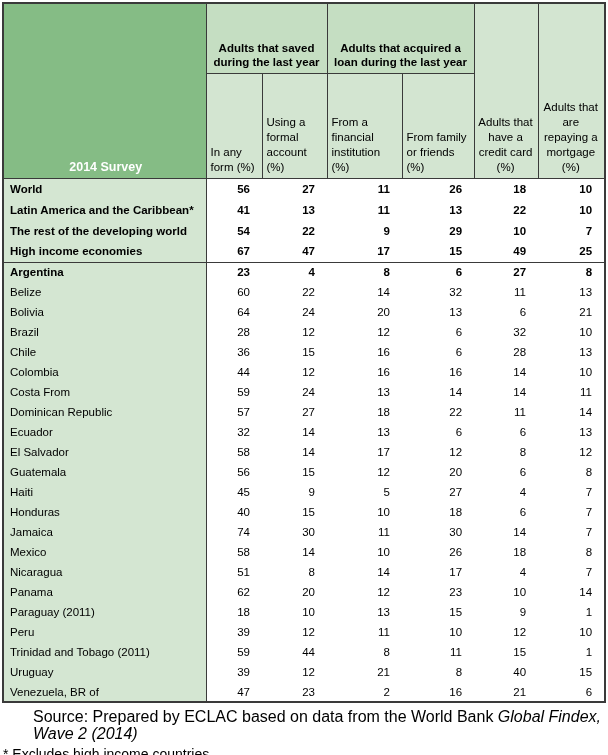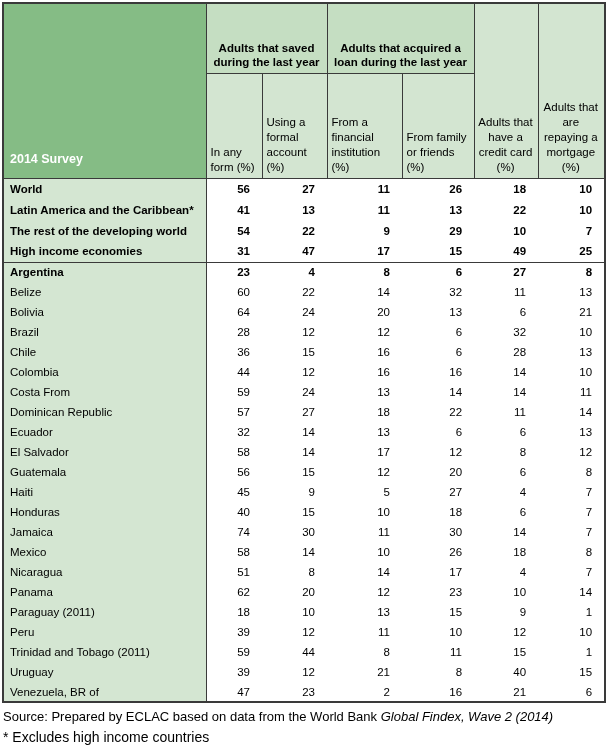--- a/index.html
+++ b/index.html
@@ -27,23 +27,23 @@
 
   th, td { box-sizing: border-box; }
 
   thead th { border: 1px solid var(--border-dark); }
 
   th.corner {
     background: var(--header-green);
     color: #ffffff;
     font-size: 12.5px;
     font-weight: bold;
-    text-align: left;
+    text-align: center;
     vertical-align: bottom;
-    padding: 3px 4px 12px 6px;
+    padding: 3px 4px 4px 6px;
   }
   tr.group-row { height: 70px; }
   tr.sub-row   { height: 105px; }
   th.group {
     background: var(--group-green);
     font-size: 11.5px;
     font-weight: bold;
     text-align: center;
     vertical-align: bottom;
     padding: 2px 4px 3px 4px;
@@ -78,21 +78,21 @@
     background: #ffffff;
     font-size: 11.5px;
     text-align: right;
     vertical-align: middle;
     padding: 1px 12px 1px 2px;
   }
   tbody tr.region td { font-weight: bold; }
   tbody tr.first-country td { border-top: 1px solid var(--border-dark); font-weight: bold; }
 
   .notes { margin-top: 5px; padding-left: 1px; }
-  .source-note { font-size: 13px; line-height: 17px; }
+  .source-note { font-size: 16px; line-height: 17px; margin-left: 30px; }
   .footnote    { font-size: 14px; line-height: 17px; margin-top: 4px; }
 </style>
 </head>
 <body>
 
 <div class="page">
 
   <table class="findex">
     <colgroup>
       <col class="c-label">
@@ -141,21 +141,21 @@
           <td class="rowlabel">The rest of the developing world</td>
           <td class="num">54</td>
           <td class="num">22</td>
           <td class="num">9</td>
           <td class="num">29</td>
           <td class="num">10</td>
           <td class="num">7</td>
         </tr>
         <tr class="region">
           <td class="rowlabel">High income economies</td>
-          <td class="num">31</td>
+          <td class="num">67</td>
           <td class="num">47</td>
           <td class="num">17</td>
           <td class="num">15</td>
           <td class="num">49</td>
           <td class="num">25</td>
         </tr>
         <tr class="country first-country">
           <td class="rowlabel">Argentina</td>
           <td class="num">23</td>
           <td class="num">4</td>

